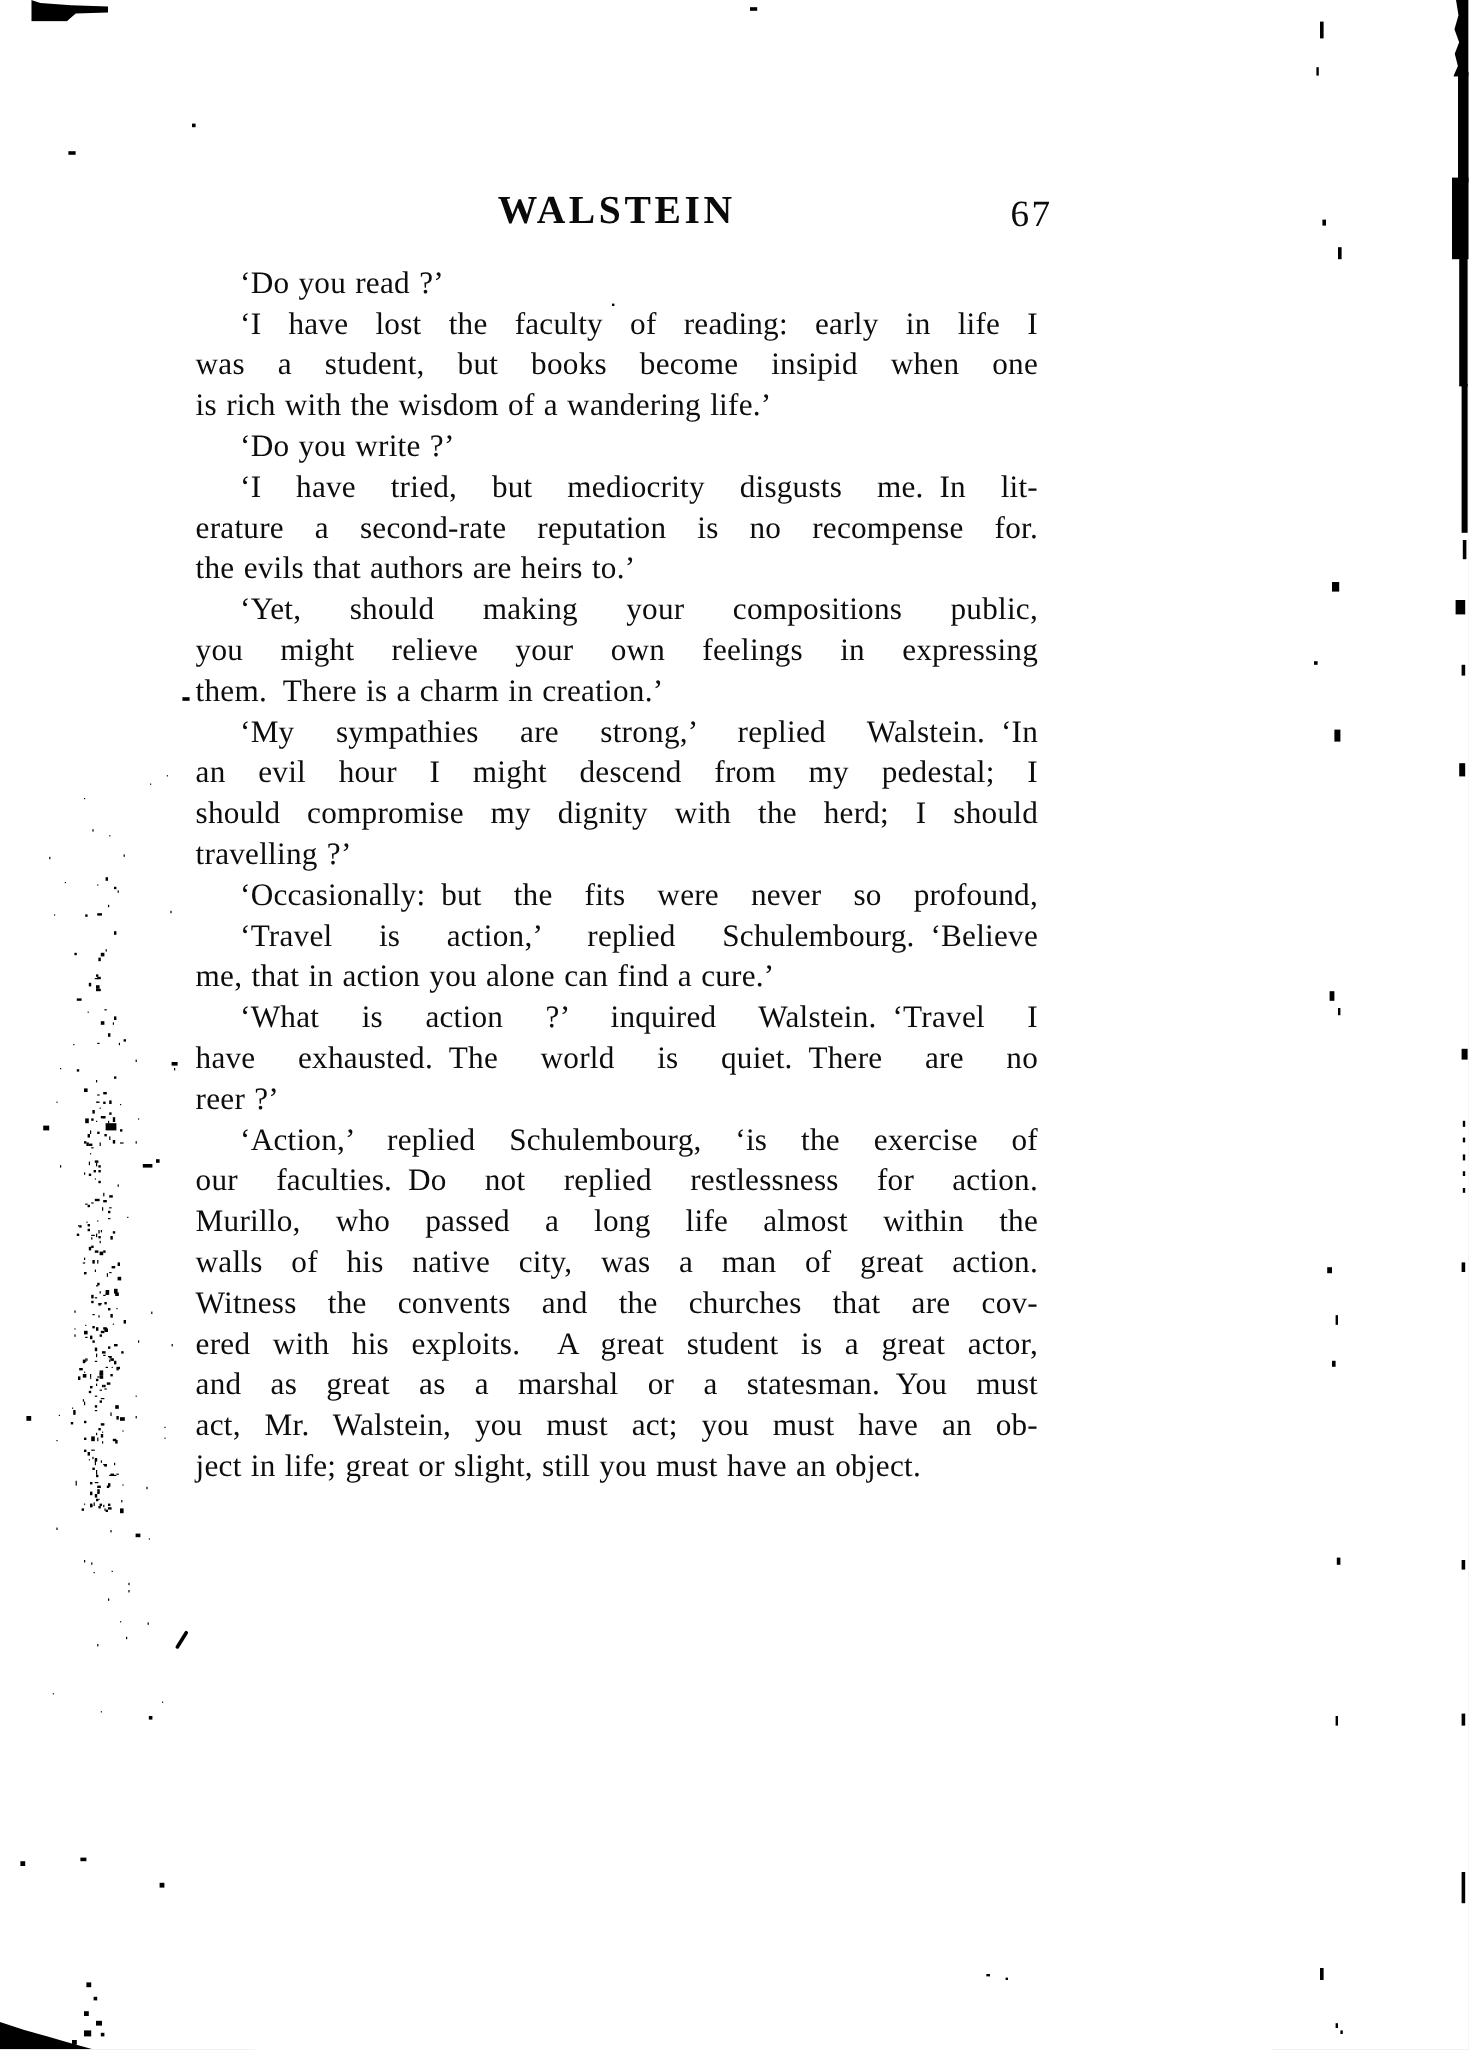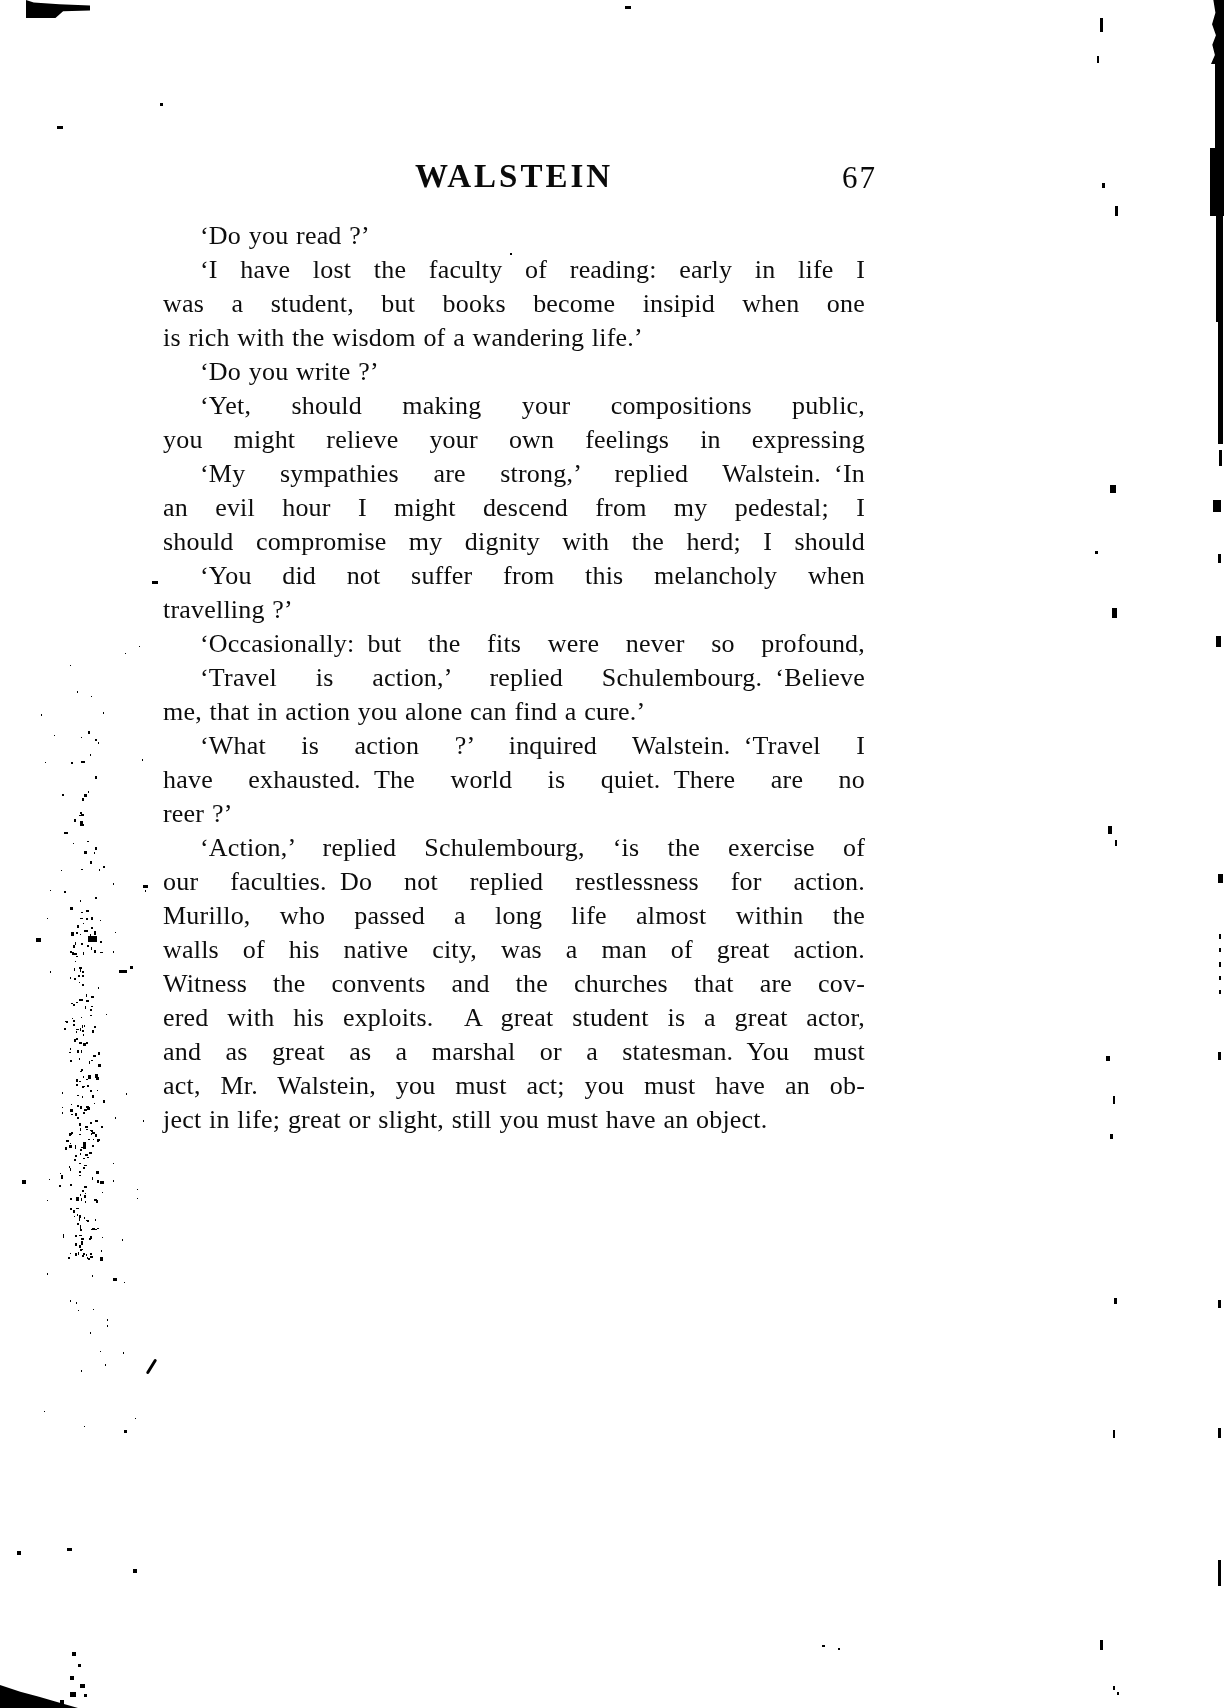--- a/index.html
+++ b/index.html
@@ -74,30 +74,35 @@
       </div>
       <div>
         <div class="line indent">‘I have lost the faculty of reading: early in life I</div>
         <div class="line">was a student, but books become insipid when one</div>
         <div class="line last">is rich with the wisdom of a wandering life.’</div>
       </div>
       <div>
         <div class="line indent last">‘Do you write ?’</div>
       </div>
       <div>
+        <div class="line indent">‘I have tried, but mediocrity disgusts me. In lit-</div>
+        <div class="line">erature a second-rate reputation is no recompense for.</div>
+        <div class="line last">the evils that authors are heirs to.’</div>
+      </div>
+      <div>
         <div class="line indent">‘Yet, should making your compositions public,</div>
         <div class="line">you might relieve your own feelings in expressing</div>
+        <div class="line last">them. There is a charm in creation.’</div>
       </div>
       <div>
         <div class="line indent">‘My sympathies are strong,’ replied Walstein. ‘In</div>
         <div class="line">an evil hour I might descend from my pedestal; I</div>
         <div class="line">should compromise my dignity with the herd; I should</div>
       </div>
       <div>
-        <div class="line indent">‘You did not suffer from this melancholy when</div>
         <div class="line last">travelling ?’</div>
       </div>
       <div>
         <div class="line indent">‘Occasionally: but the fits were never so profound,</div>
       </div>
       <div>
         <div class="line indent">‘Travel is action,’ replied Schulembourg. ‘Believe</div>
         <div class="line last">me, that in action you alone can find a cure.’</div>
       </div>
       <div>

